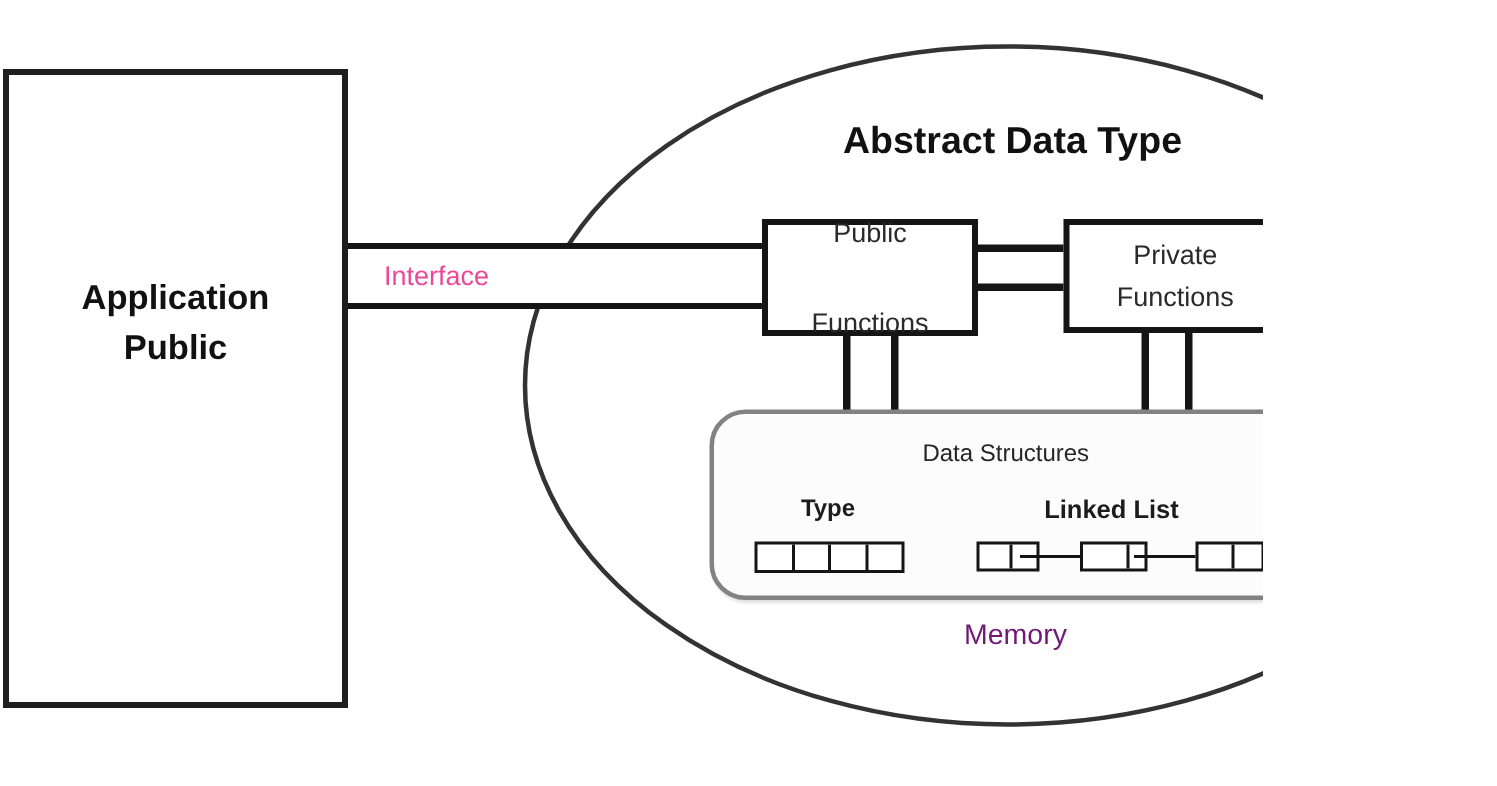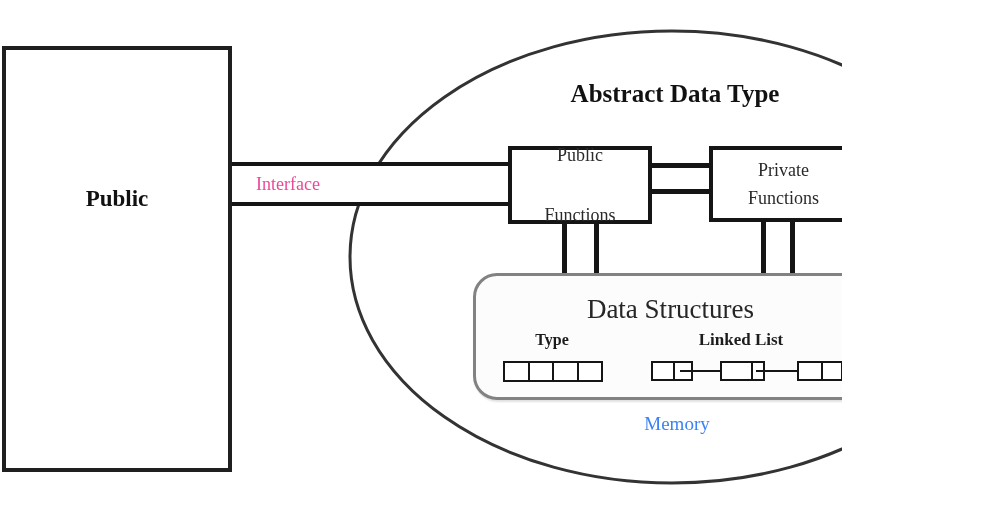--- a/index.html
+++ b/index.html
@@ -1,21 +1,21 @@
 <!DOCTYPE html>
 <html><head>
 <meta charset="utf-8">
 <style>
   * { margin:0; padding:0; box-sizing:border-box; }
   html,body { background:#ffffff; }
   .stage {
     position:relative;
     width:842px; height:524px;
     background:#ffffff;
-    font-family:Liberation Serif, serif;
+    font-family:Liberation Sans, sans-serif;
     color:#1f1f1f;
     overflow:hidden;
   }
   .abs { position:absolute; }
 
   
   .app-box {
     left:2px; top:46px; width:230px; height:426px;
     border:4px solid #1f1f1f; background:#ffffff; z-index:2;
   }
@@ -61,21 +61,21 @@
   .v-line { background:#151515; width:5px;  z-index:1; }
 
   
   .ds-box {
     left:473px; top:273px; width:395px; height:127px;
     border:3px solid #828282; border-radius:24px; background:#fcfcfc;
     z-index:2; box-shadow:1px 2px 2px rgba(0,0,0,0.12);
   }
   .ds-title {
     left:473px; top:294px; width:395px;
-    text-align:center; font-size:27px; color:#262626; z-index:3;
+    text-align:center; font-size:16px; color:#262626; z-index:3;
   }
   .mini-label {
     text-align:center; font-weight:bold; font-size:16px; color:#1c1c1c; z-index:3;
   }
   .array-label { left:492px; top:331px; width:120px; }
   .ll-label    { left:676px; top:330px; width:130px; font-size:17px; }
 
   
   .array-graphic {
     left:503px; top:361px; width:100px; height:21px;
@@ -92,36 +92,37 @@
   .ll-node .data-cell { border-right:2px solid #151515; height:100%; }
   .ll-node .ptr-cell  { height:100%; position:relative; }
   .node-1 { left:651px; width:42px; } .node-1 .data-cell { width:22px; }
   .node-2 { left:720px; width:45px; } .node-2 .data-cell { width:31px; }
   .node-3 { left:797px; width:46px; } .node-3 .data-cell { width:24px; }
   .ptr-line { background:#151515; height:2px; top:370px; z-index:4; }
   .null-x { position:absolute; left:0; top:0; width:100%; height:100%; }
 
   .memory-label {
     left:602px; top:413px; width:150px;
-    text-align:center; font-size:19px; color:#3b82f6; z-index:1;
+    text-align:center; font-size:19px; color:#701a75; z-index:1;
   }
 </style>
 </head>
 <body>
 
 <div class="stage">
 
   <svg class="abs ellipse-layer" width="998" height="524" viewBox="0 0 998 524">
     <ellipse cx="672" cy="257" rx="322" ry="226" fill="none" stroke="#333333" stroke-width="3"></ellipse>
   </svg>
 
   <div class="abs adt-title">Abstract Data Type</div>
 
   <div class="abs app-box"></div>
   <div class="abs app-label">
+    <span style="display:block">Application</span>
     <span style="display:block">Public</span>
   </div>
 
   <div class="abs interface-strip">
     <div class="abs interface-label">Interface</div>
   </div>
 
   <div class="abs fn-box public-box">
     <span>Public</span>
     <span>Functions</span>

